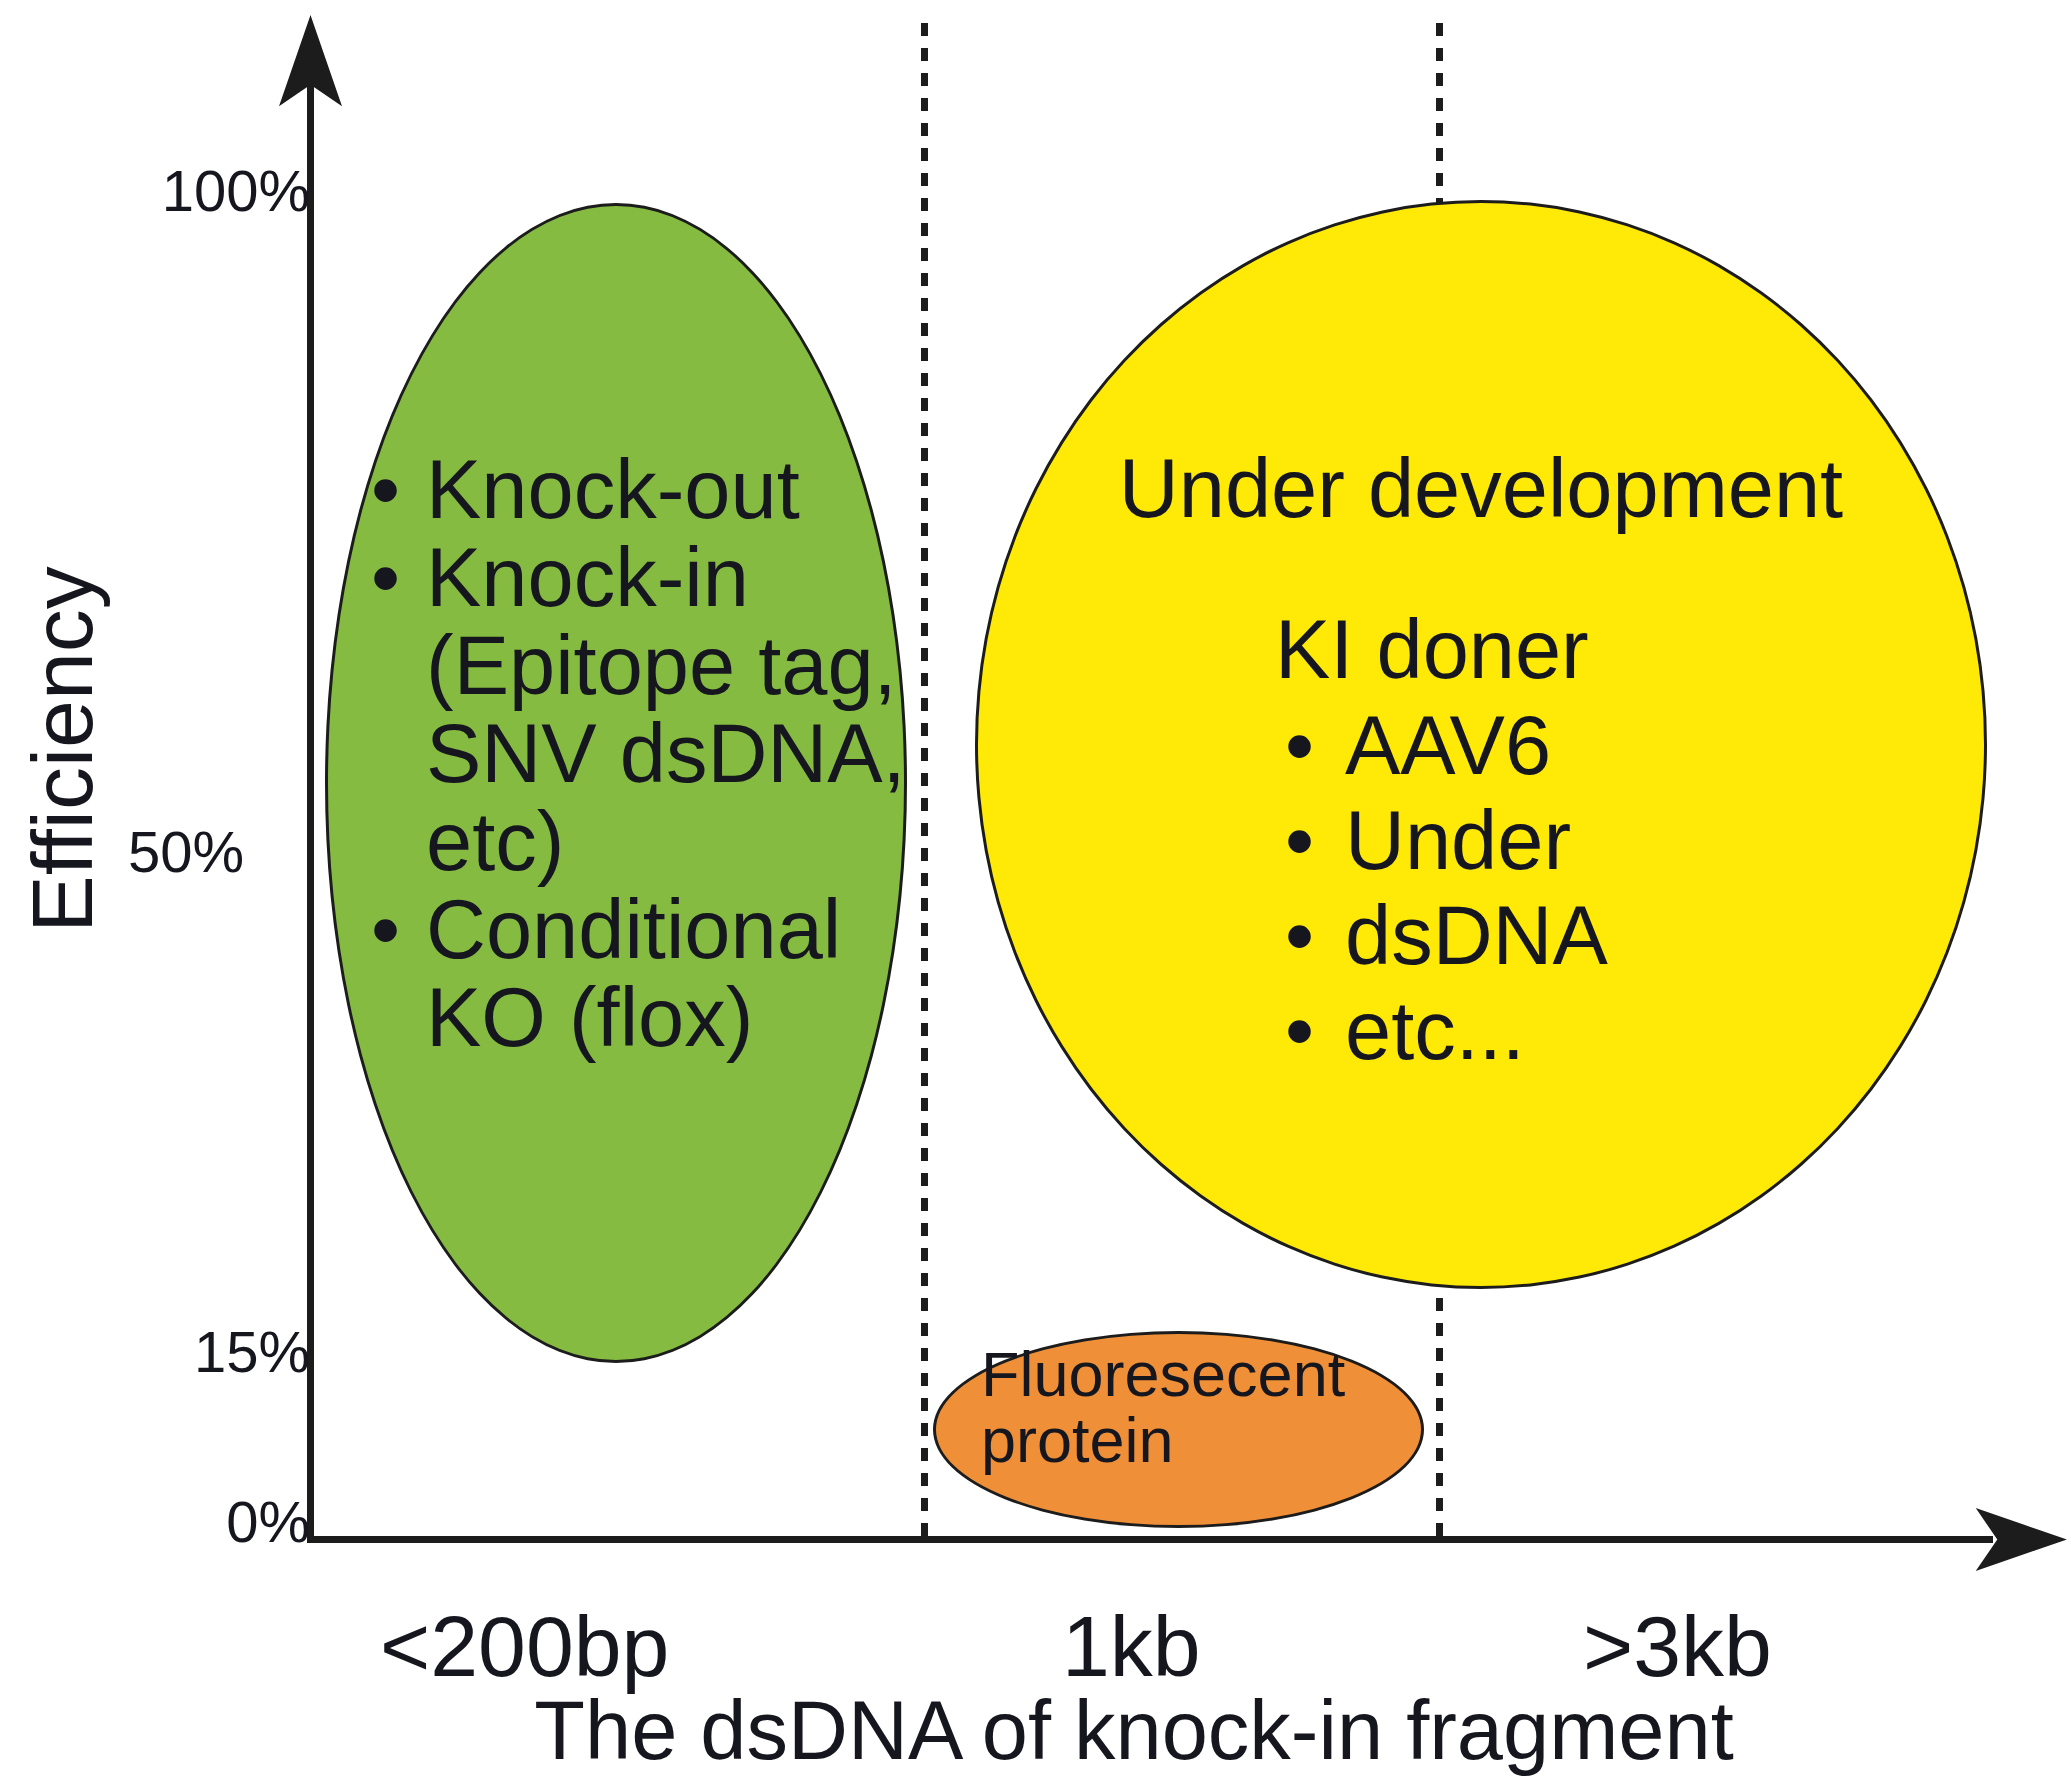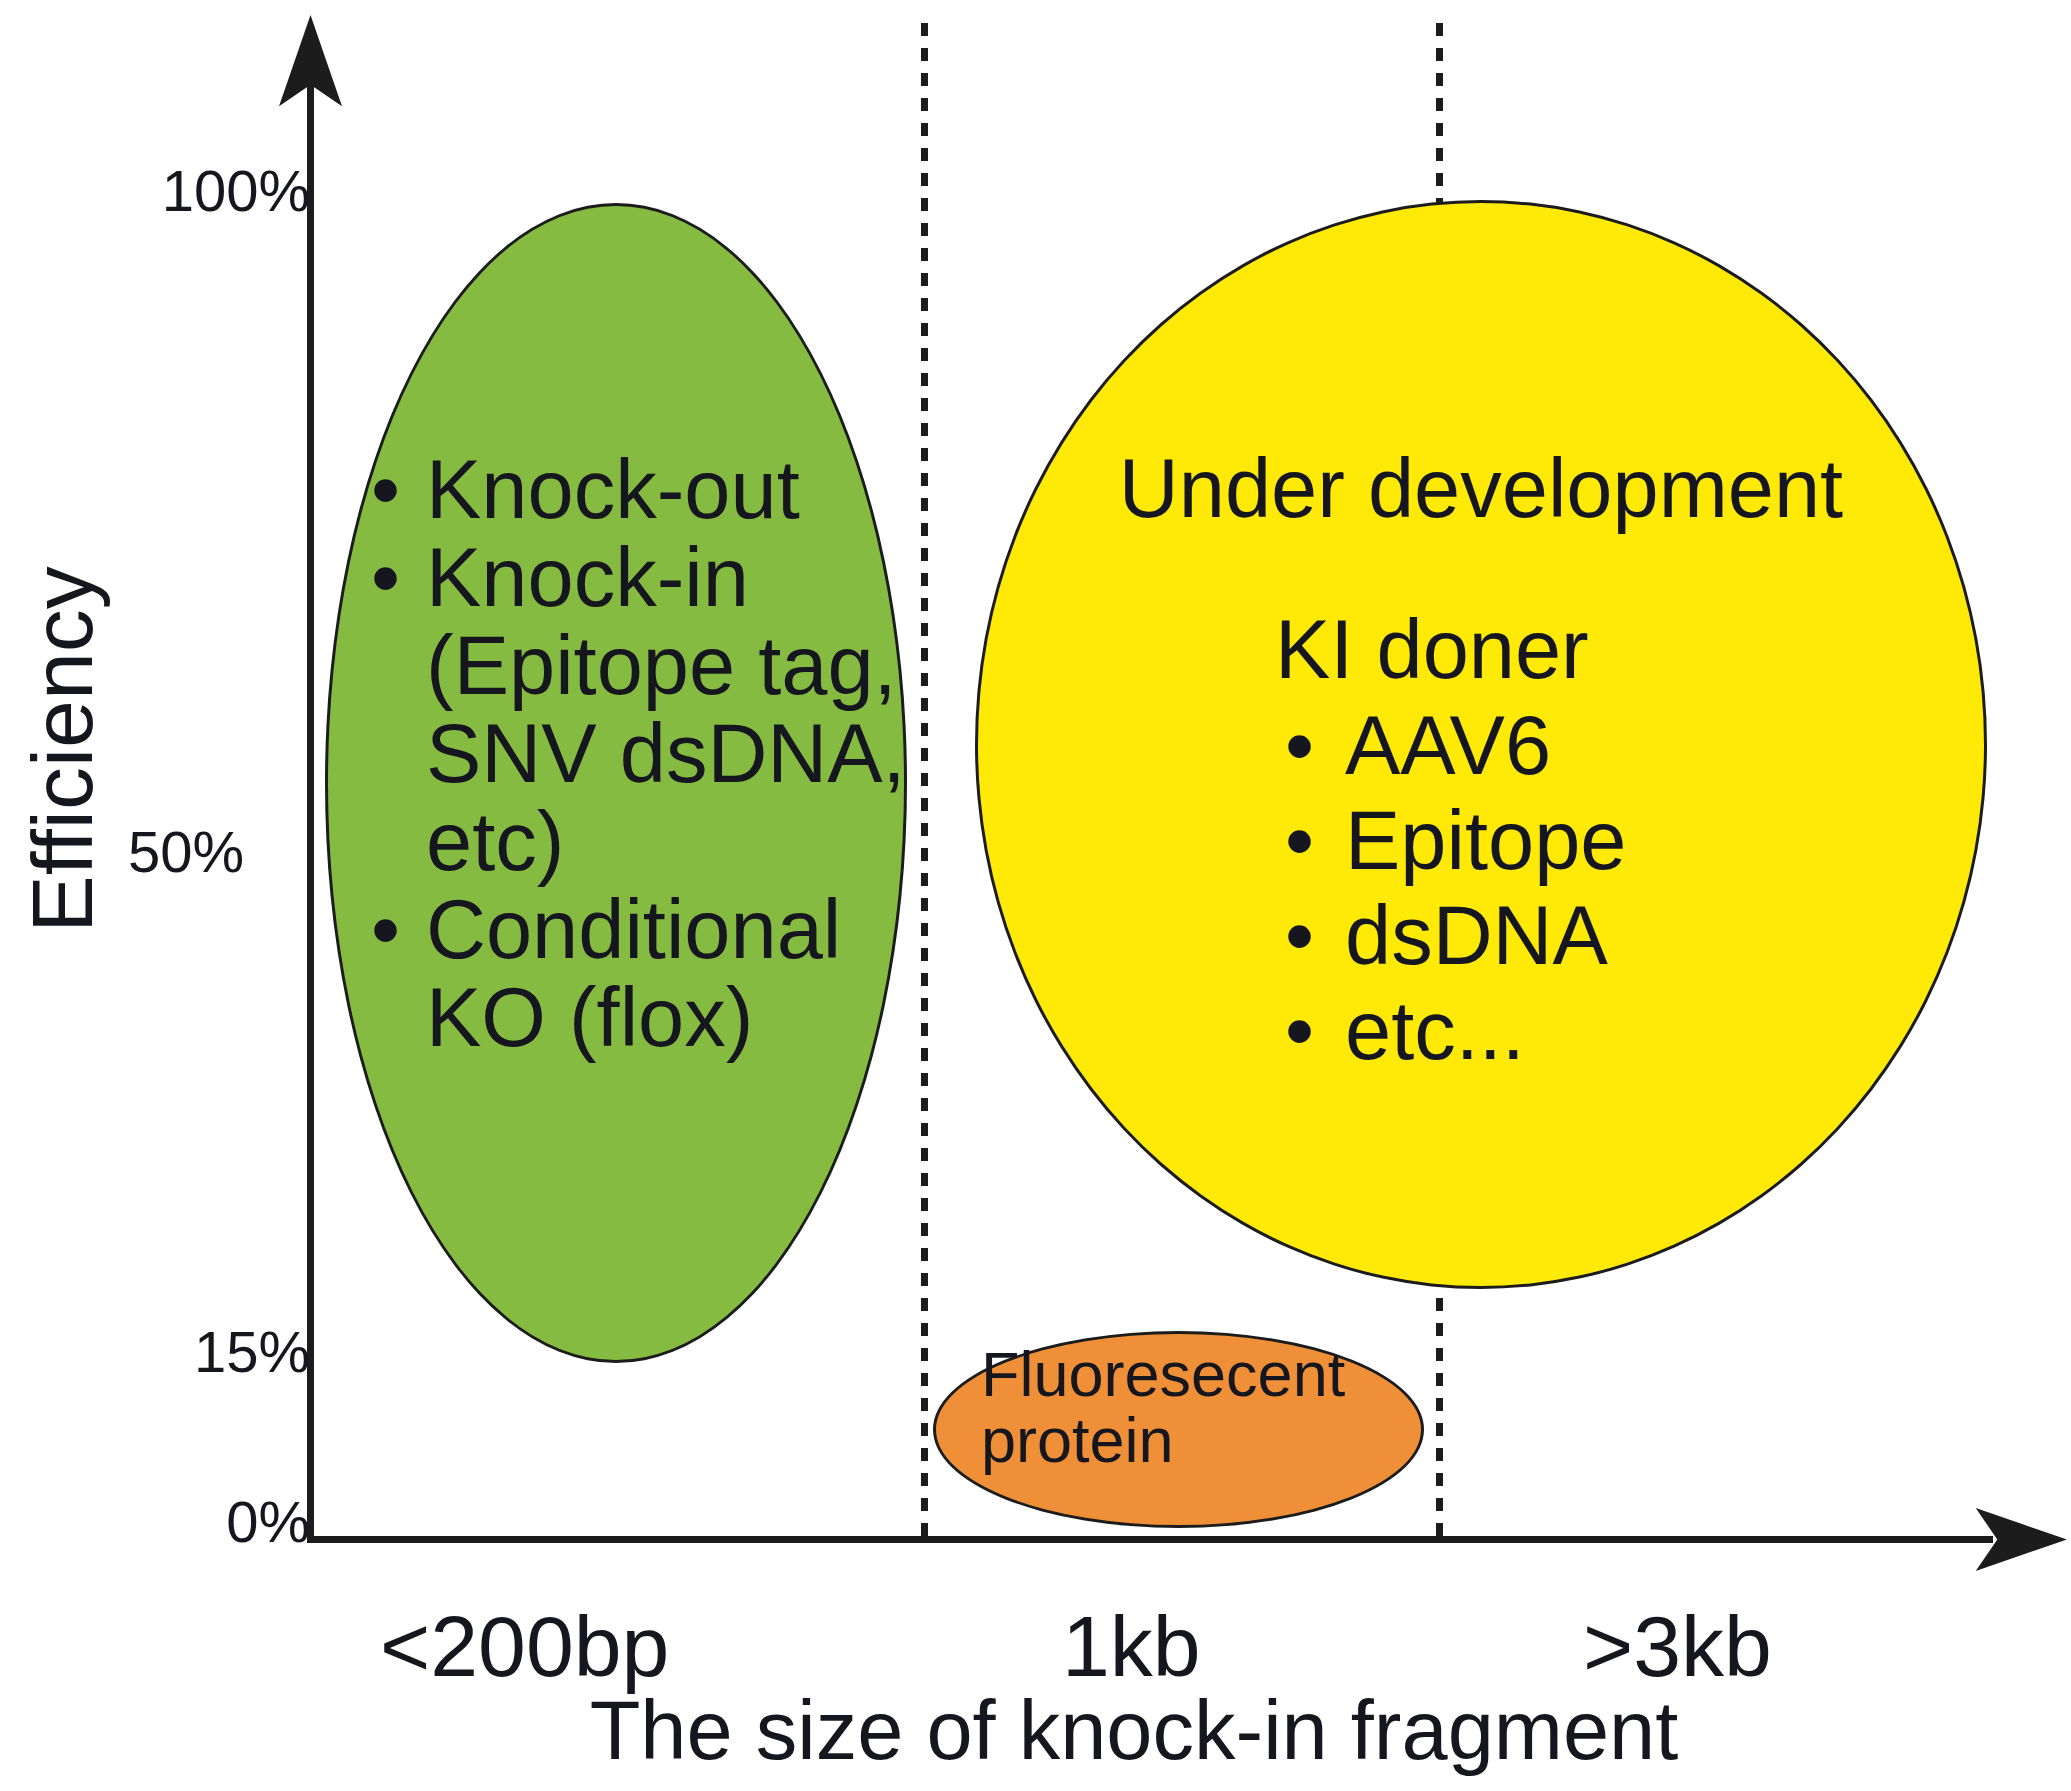--- a/index.html
+++ b/index.html
@@ -100,21 +100,21 @@
 
   <div class="txt yellow-title">Under development</div>
   <div class="txt yellow-sub">KI doner</div>
   <div class="txt yellow-list">
     <div class="line">
       <span class="bullet">•</span>
       <span>AAV6</span>
     </div>
     <div class="line">
       <span class="bullet">•</span>
-      <span>Epitope</span>
+      <span>Under</span>
     </div>
     <div class="line">
       <span class="bullet">•</span>
       <span>dsDNA</span>
     </div>
     <div class="line">
       <span class="bullet">•</span>
       <span>etc...</span>
     </div>
   </div>
@@ -123,16 +123,16 @@
 
   <div class="txt ylabel">Efficiency</div>
   <div class="txt ytick ytick-100">100%</div>
   <div class="txt ytick ytick-50">50%</div>
   <div class="txt ytick ytick-15">15%</div>
   <div class="txt ytick ytick-0">0%</div>
 
   <div class="txt xtick xtick-200">&lt;200bp</div>
   <div class="txt xtick xtick-1kb">1kb</div>
   <div class="txt xtick xtick-3kb">&gt;3kb</div>
-  <div class="txt xtitle">The size of knock-in fragment</div>
+  <div class="txt xtitle">The dsDNA of knock-in fragment</div>
 
 </div>
 
 
 </body></html>

